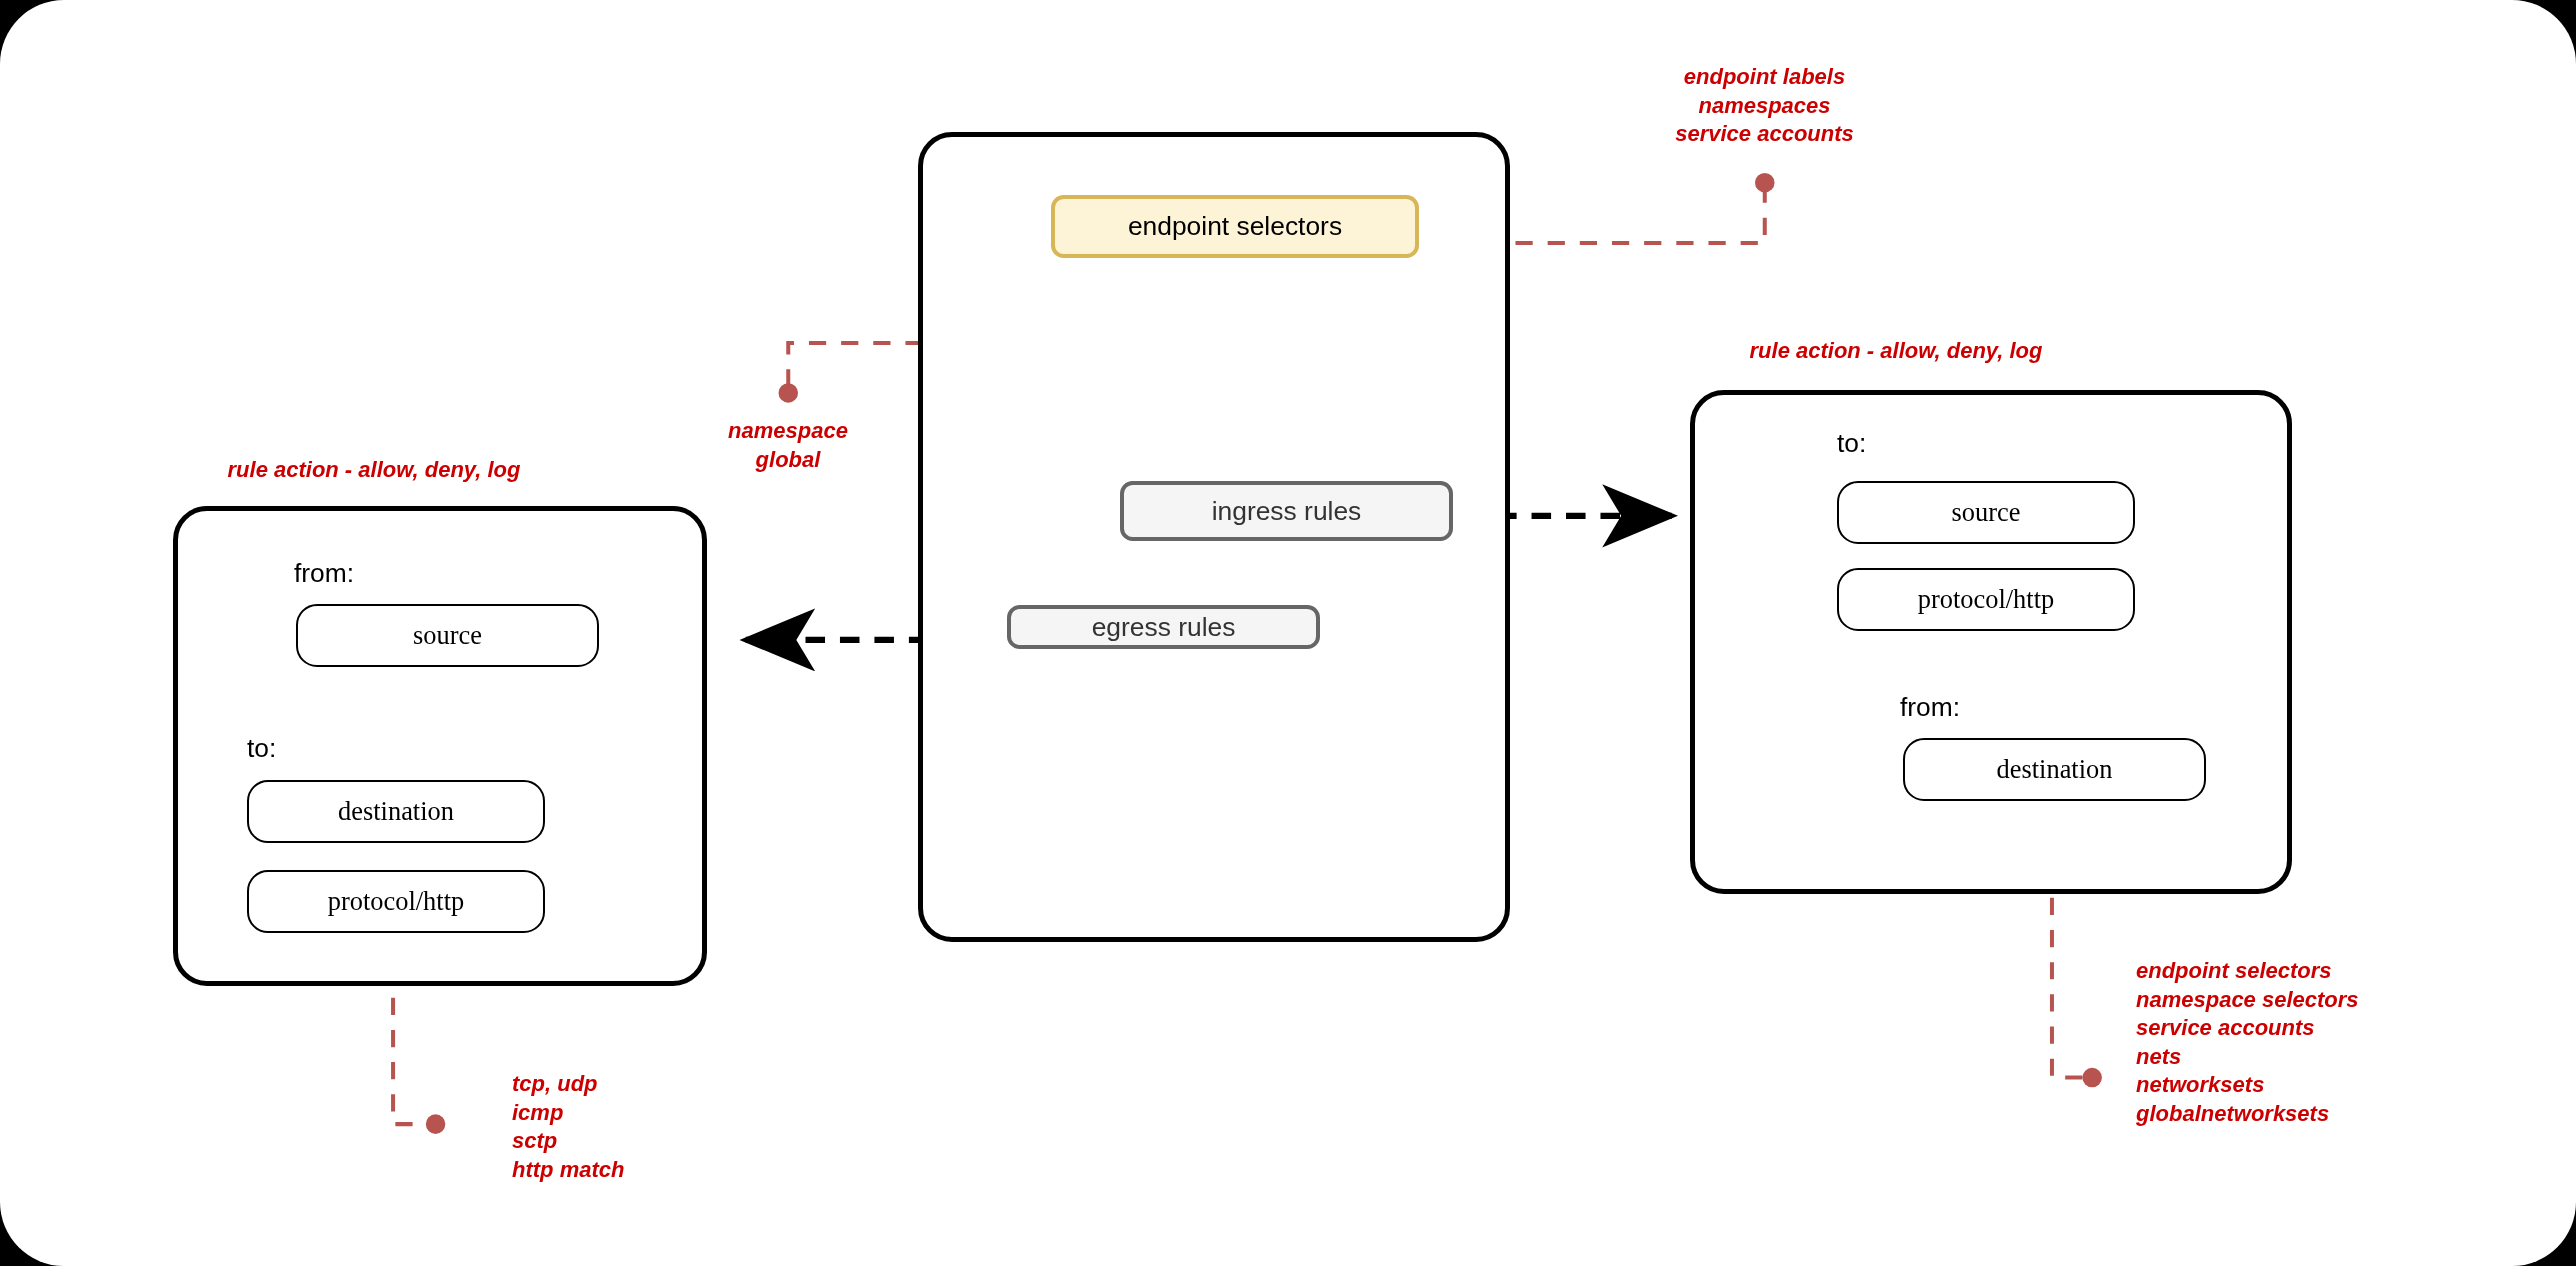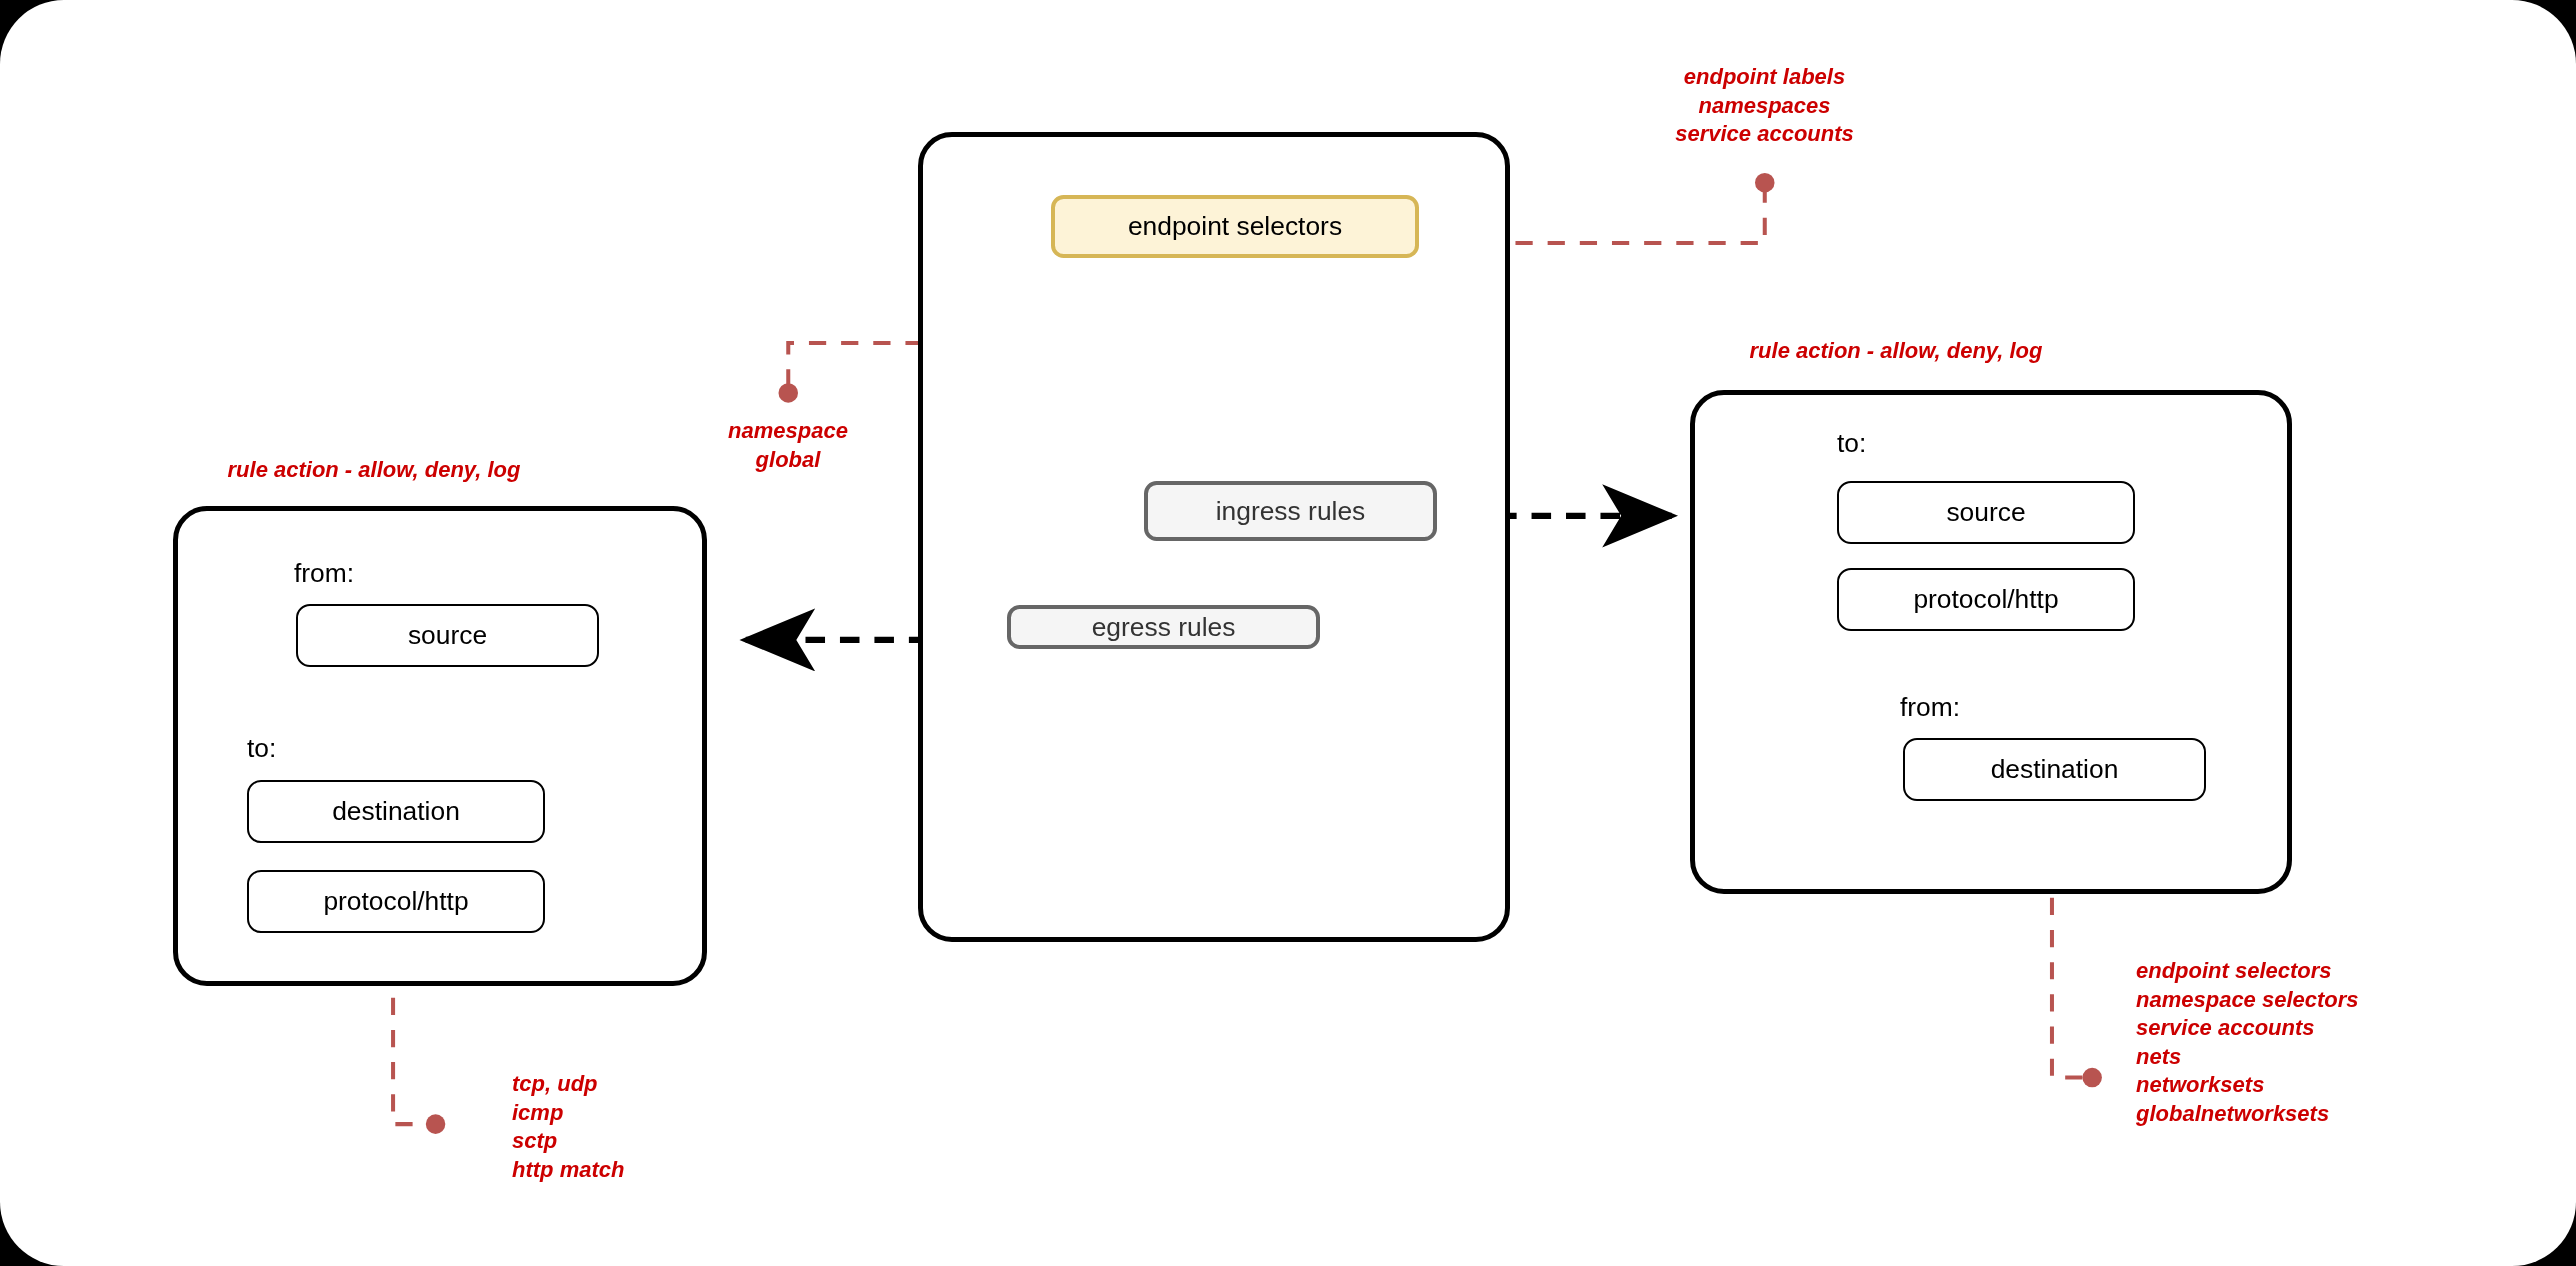--- a/index.html
+++ b/index.html
@@ -51,27 +51,28 @@
     background: #ffffff;
     border: 5.2px solid #000000;
     border-radius: 34px;
   }
 
   .inner-box {
     position: absolute;
     box-sizing: border-box;
     background: #ffffff;
     border: 2.9px solid #000000;
-    border-radius: 14px;
+    border-radius: 21px;
     display: flex;
     align-items: center;
     justify-content: center;
     font-size: 26.4px;
     color: #000000;
     line-height: 1;
+    font-family: Liberation Serif, serif;
   }
 
   .section-label {
     position: absolute;
     font-size: 26.4px;
     color: #000000;
     line-height: 1;
     white-space: nowrap;
   }
 
@@ -169,21 +170,21 @@
         <line x1="1676" y1="1114" x2="1298" y2="1114" stroke="#000000" stroke-width="11" stroke-dasharray="34,26" marker-end="url(#arrow-left)"></line>
       </g>
     </svg>
 
     <div class="outer-box" style="left:918px; top:132px; width:592px; height:810px;">
     </div>
 
     <div class="chip chip-endpoint" style="left:1051px; top:195px; width:368px; height:63px;">endpoint selectors</div>
 
 
-    <div class="chip chip-rules" style="left:1144px; top:481px; width:293px; height:60px;">ingress rules</div>
+    <div class="chip chip-rules" style="left:1120px; top:481px; width:333px; height:60px;">ingress rules</div>
 
     <div class="chip chip-rules" style="left:1007px; top:605px; width:313px; height:44px;">egress rules</div>
 
     <div class="annotation center" style="left:190px; top:456px; width:368px;">rule action - allow, deny, log</div>
 
     <div class="outer-box" style="left:173px; top:506px; width:534px; height:480px;">
     </div>
 
     <div class="section-label" style="left:294px; top:560px;">from:</div>
 

